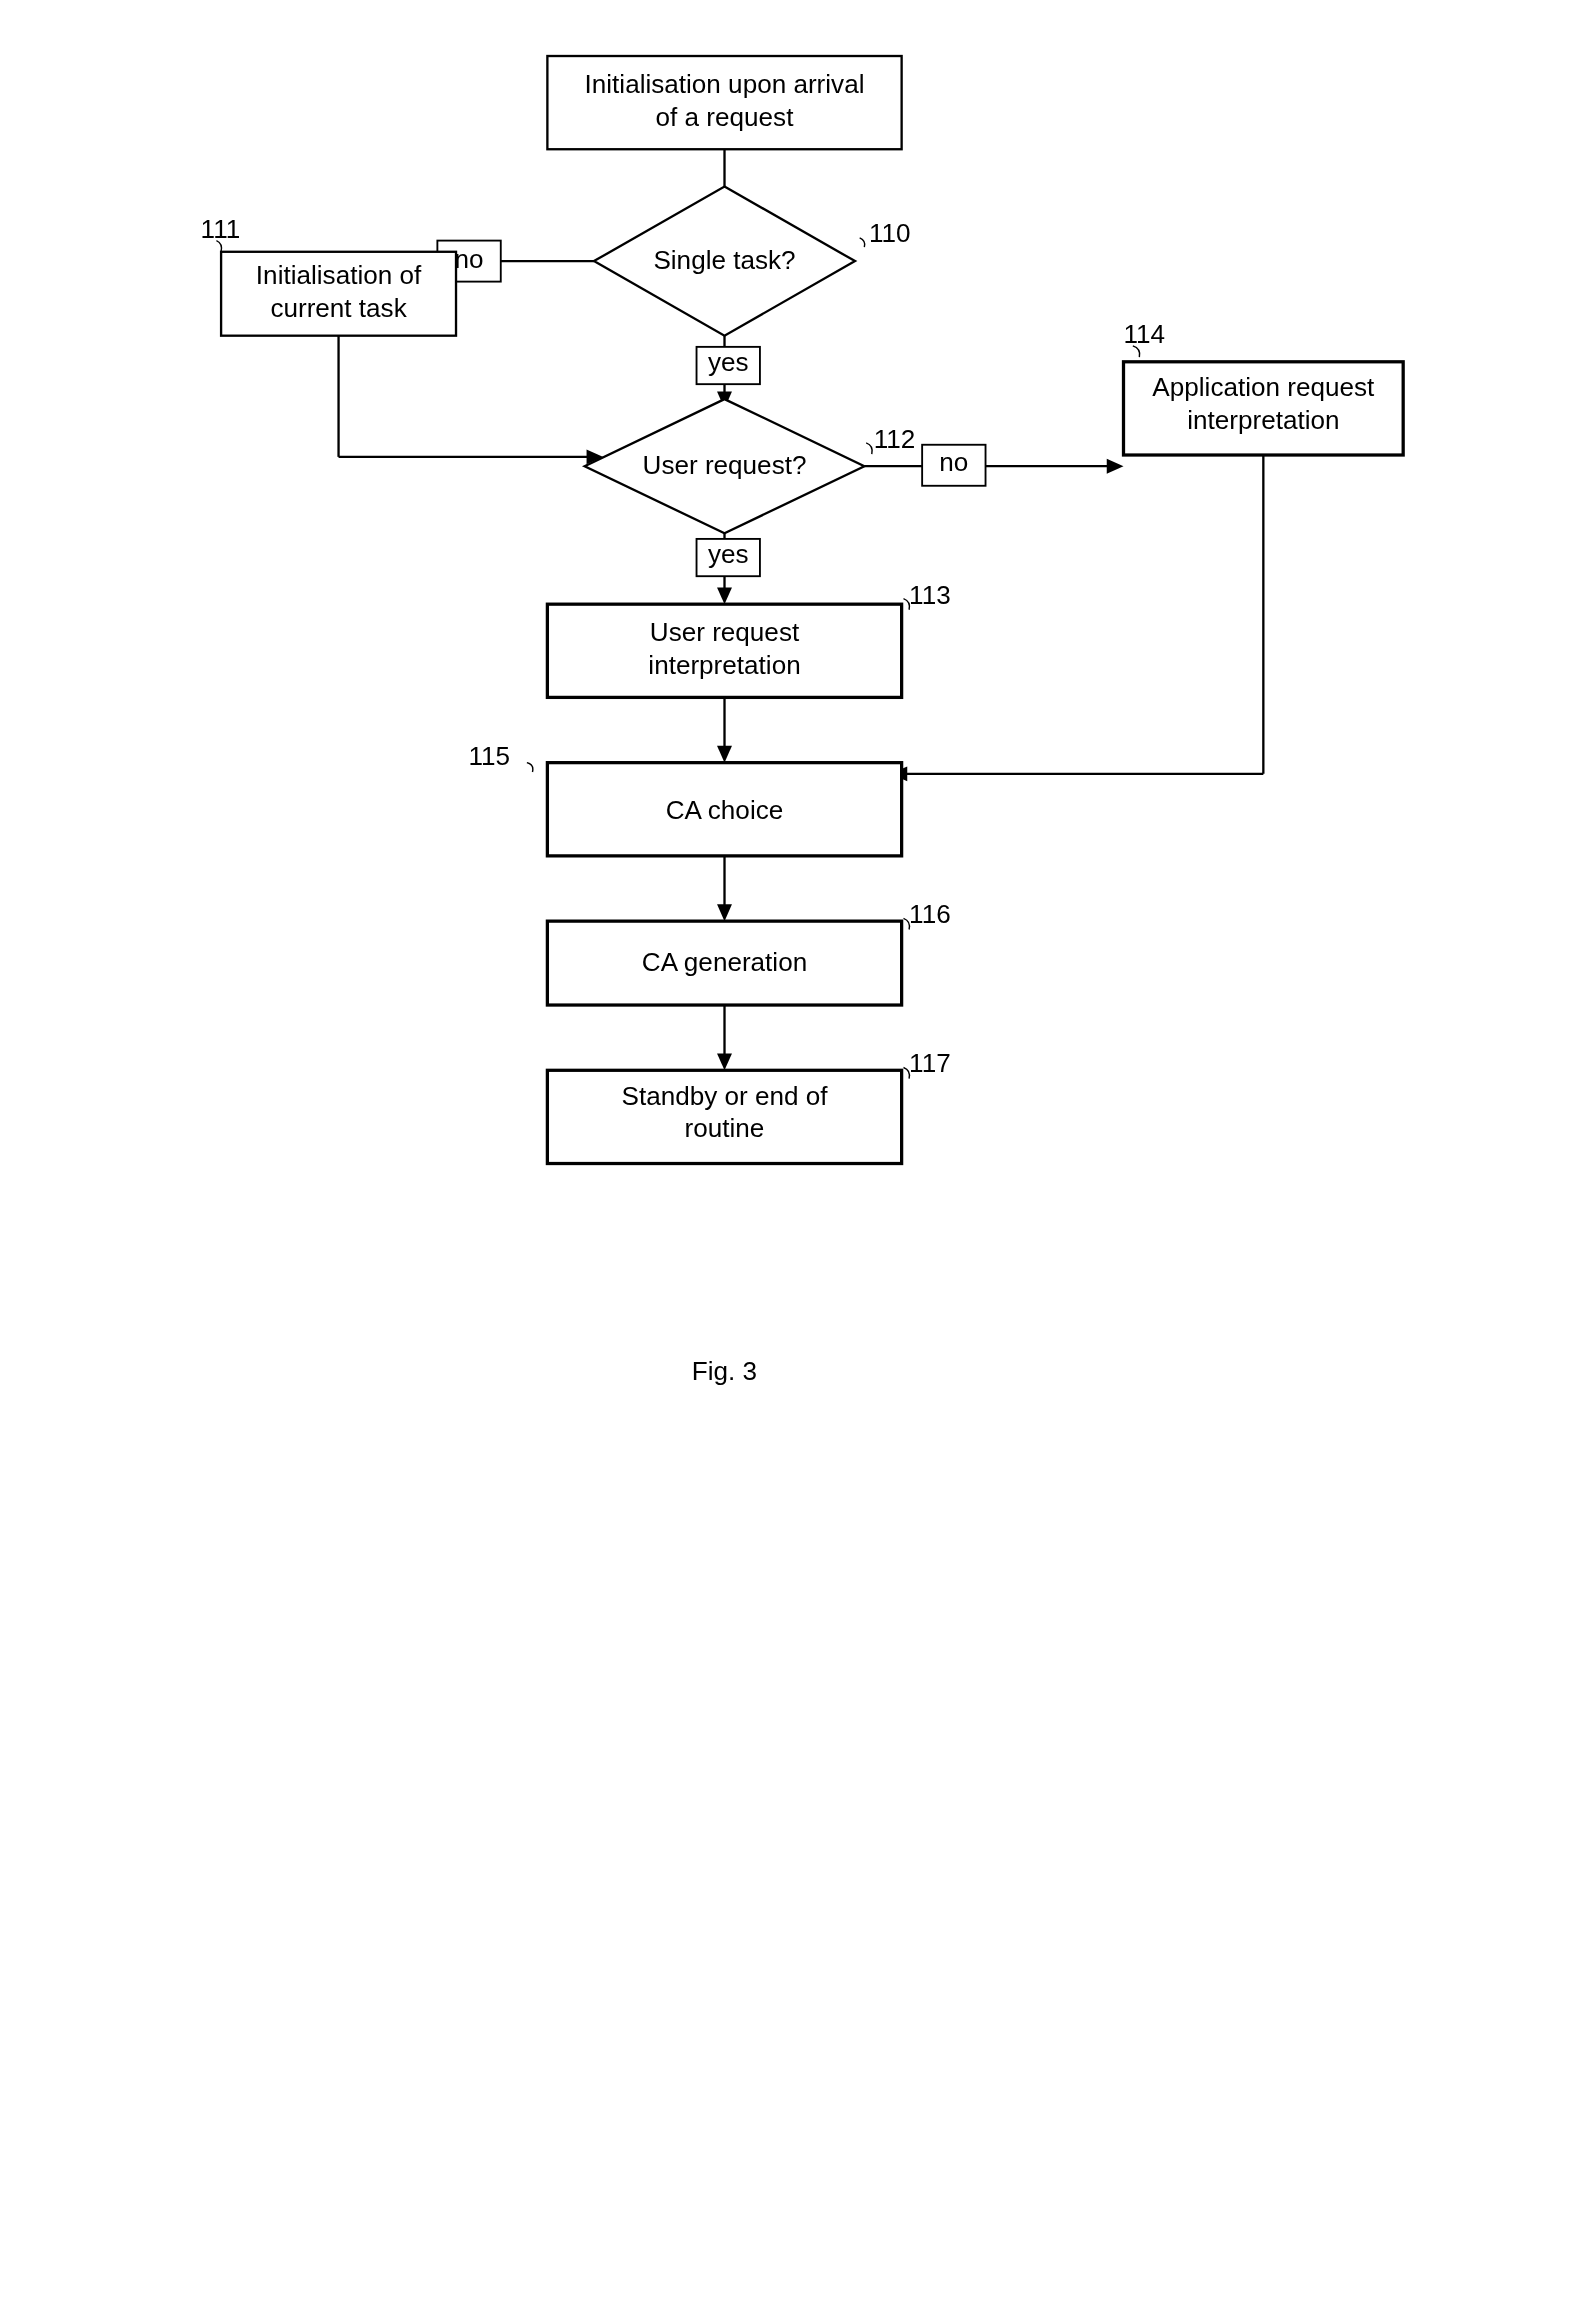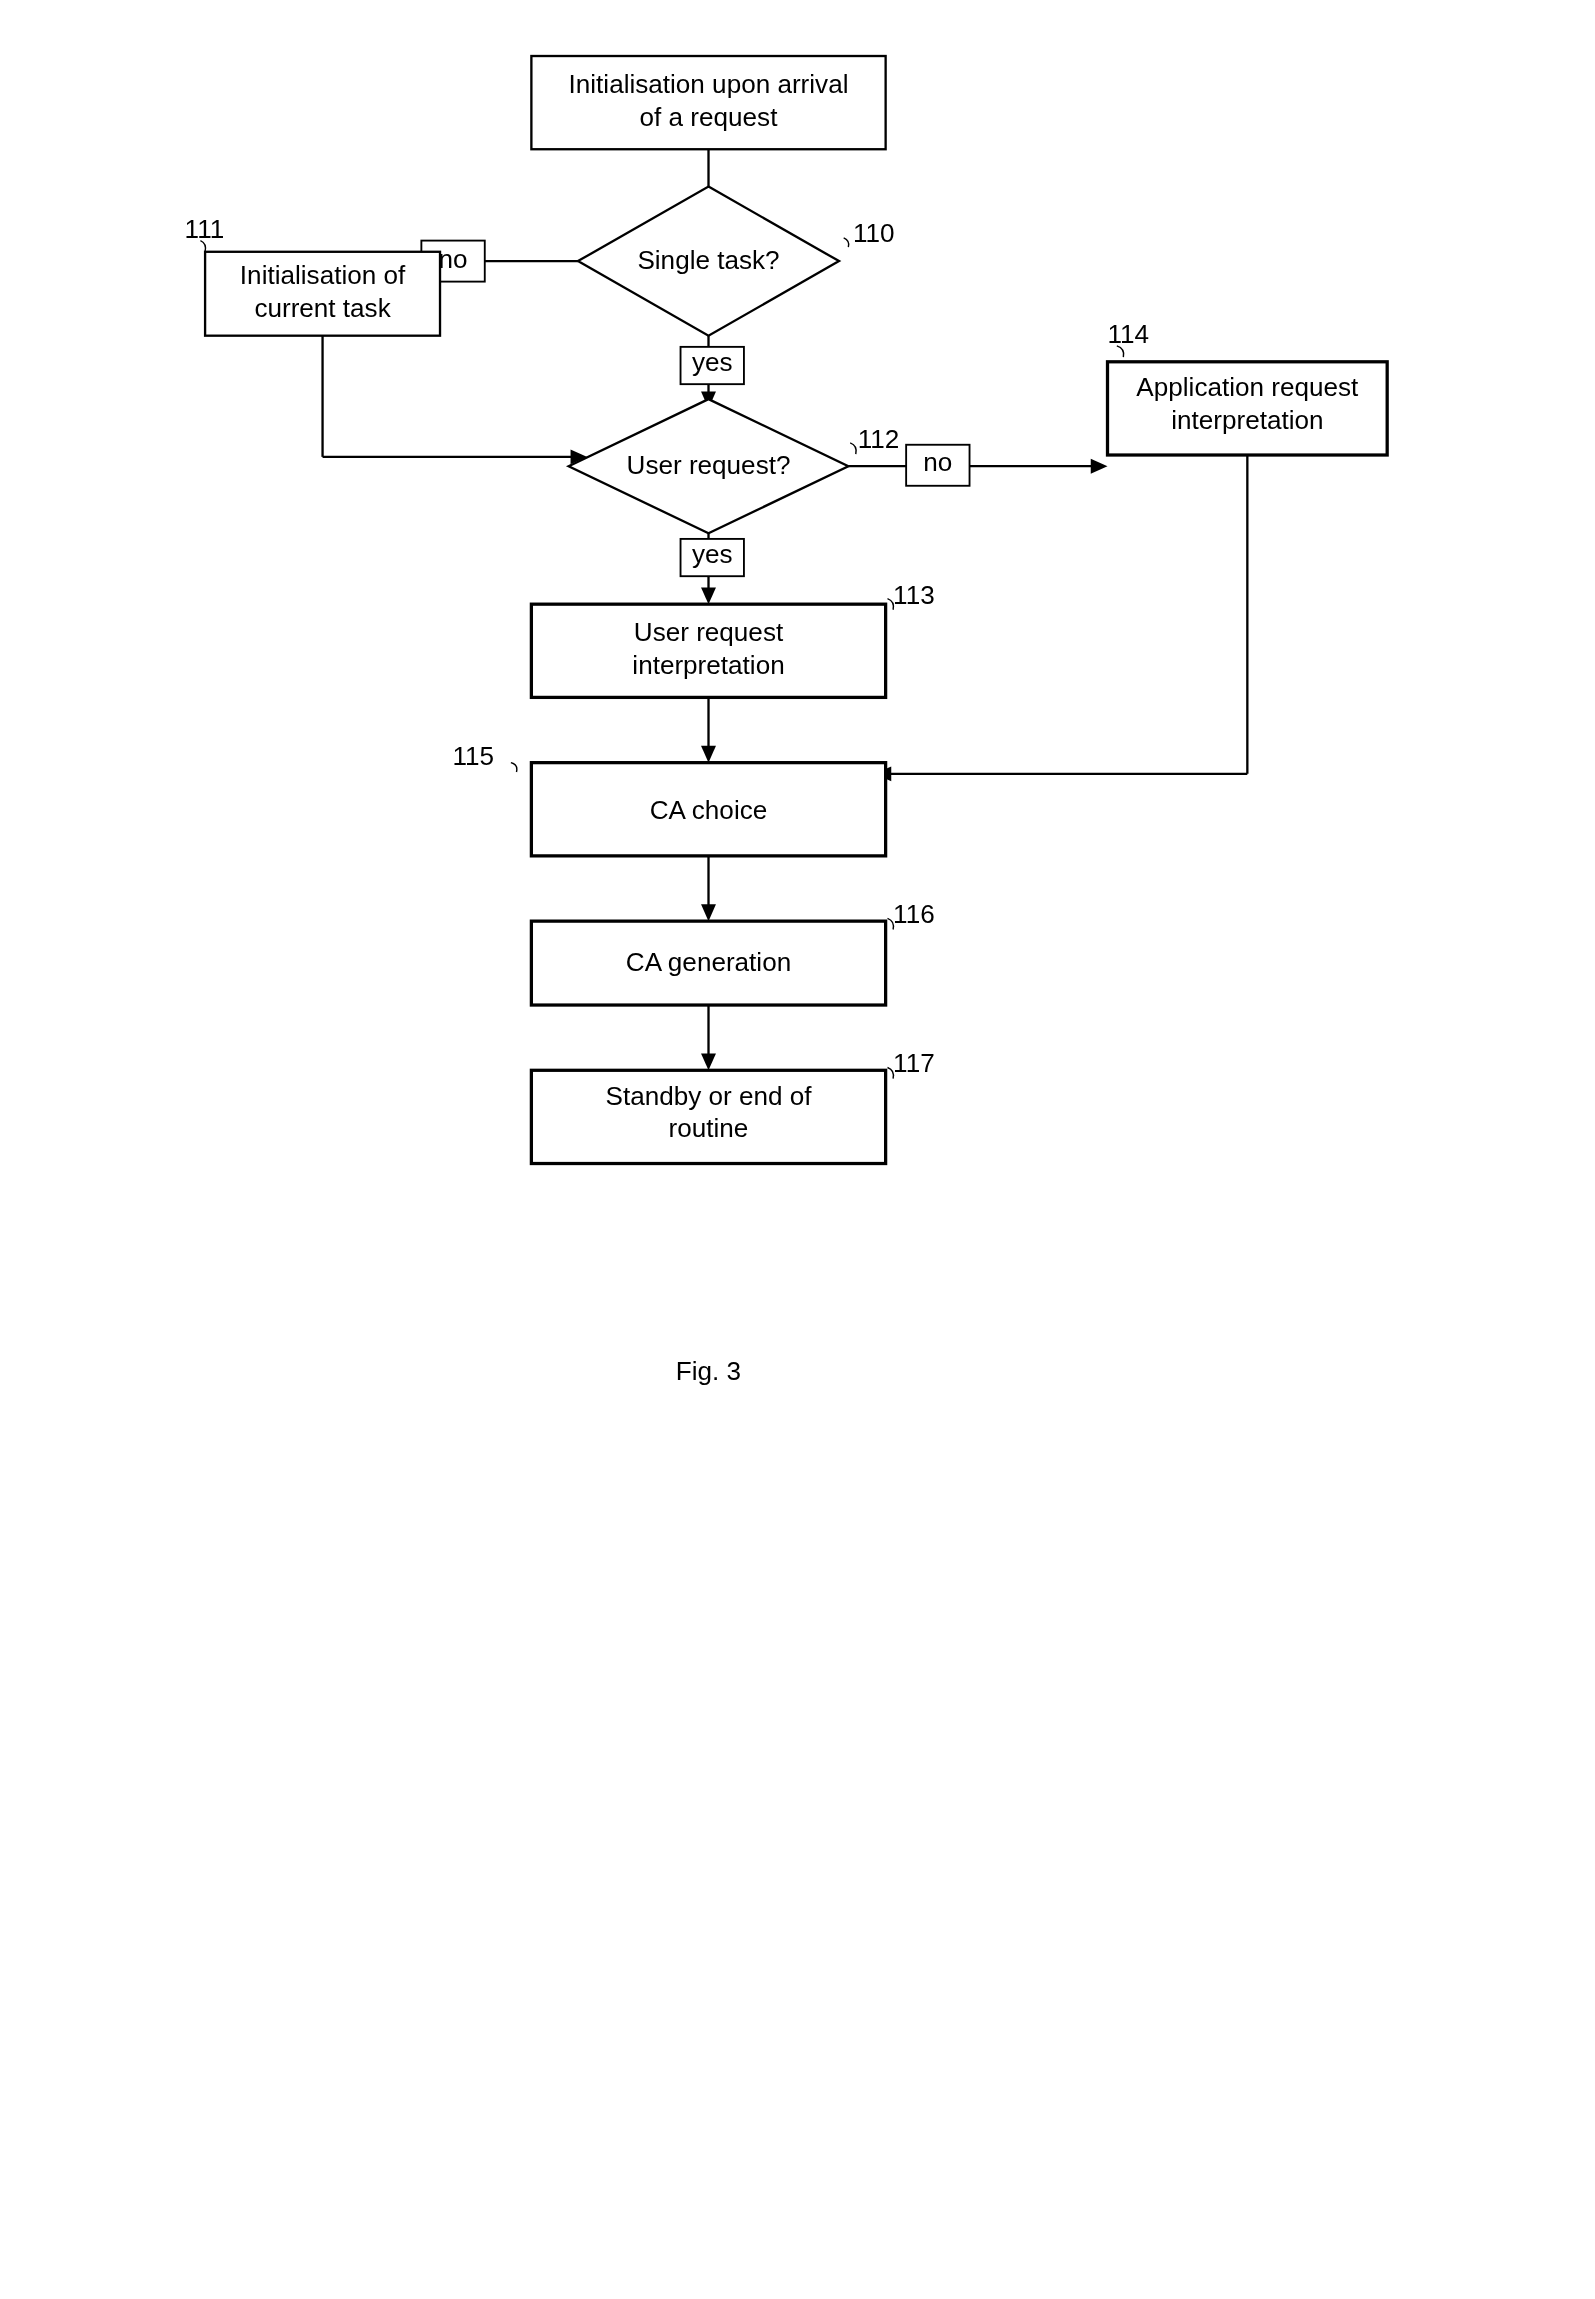--- a/index.html
+++ b/index.html
@@ -7,21 +7,21 @@
       background: #fff;
       font-family: Arial, sans-serif;
       width: 1596px;
       height: 2300px;
       position: relative;
       overflow: hidden;
     }
     .diagram-container {
       position: absolute;
       top: 0;
-      left: 0;
+      left: 16px;
       width: 1400px;
       height: 2300px;
     }
     svg {
       width: 1596px;
       height: 2300px;
     }
     text {
       font-family: Arial, sans-serif;
       font-size: 28px;

